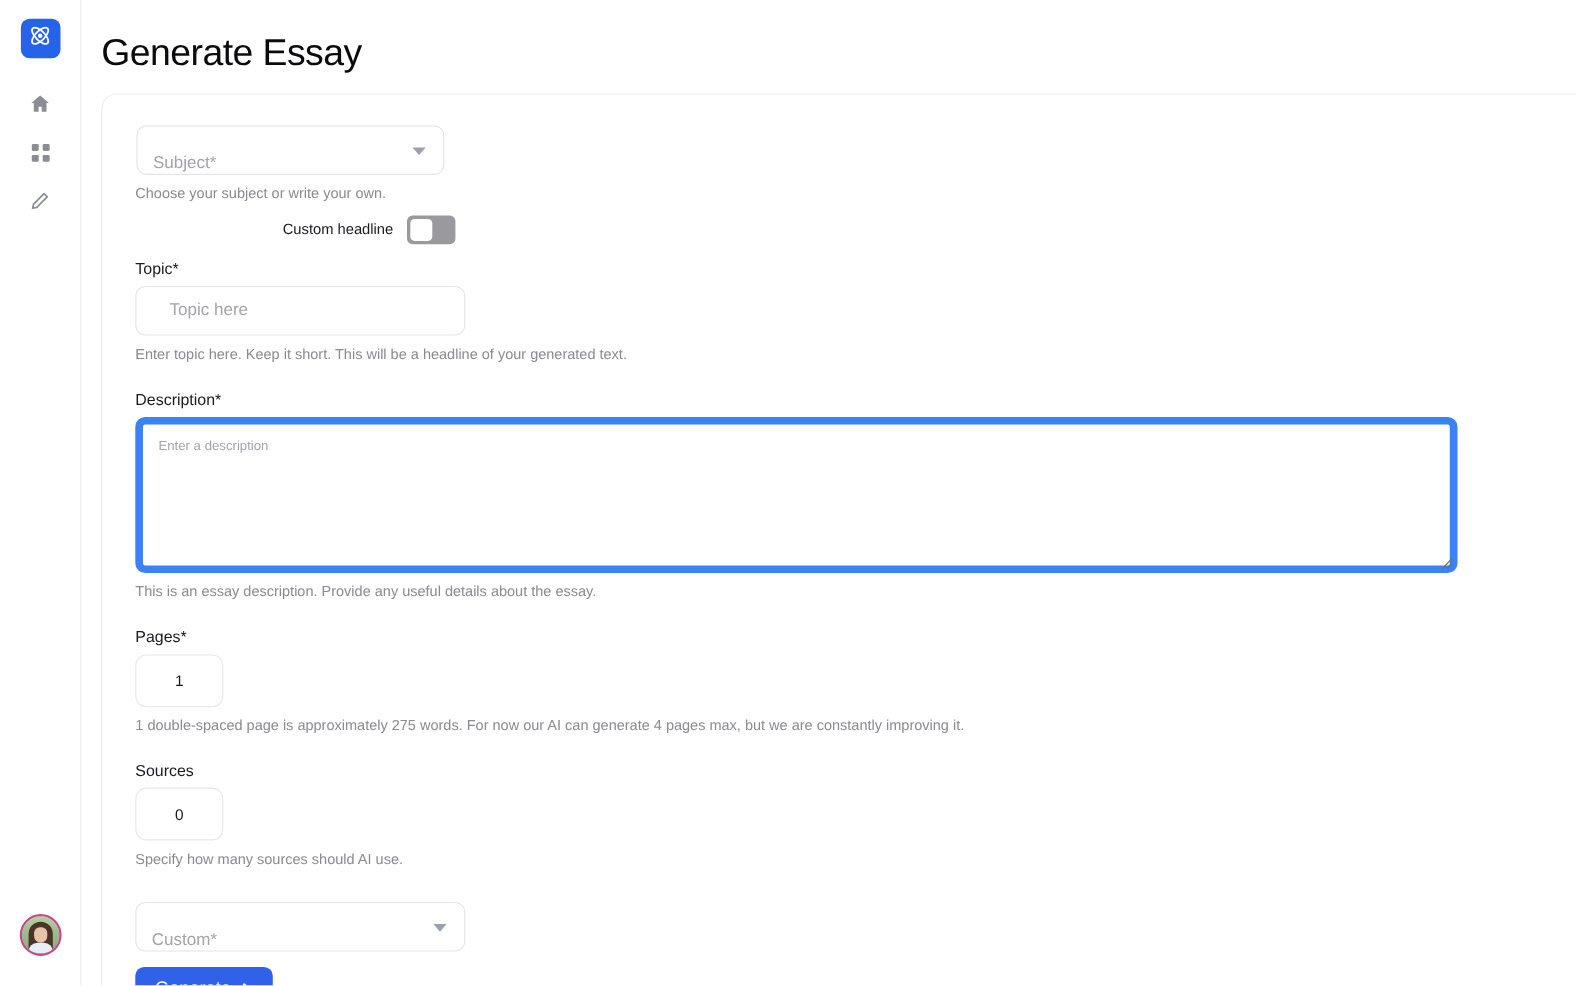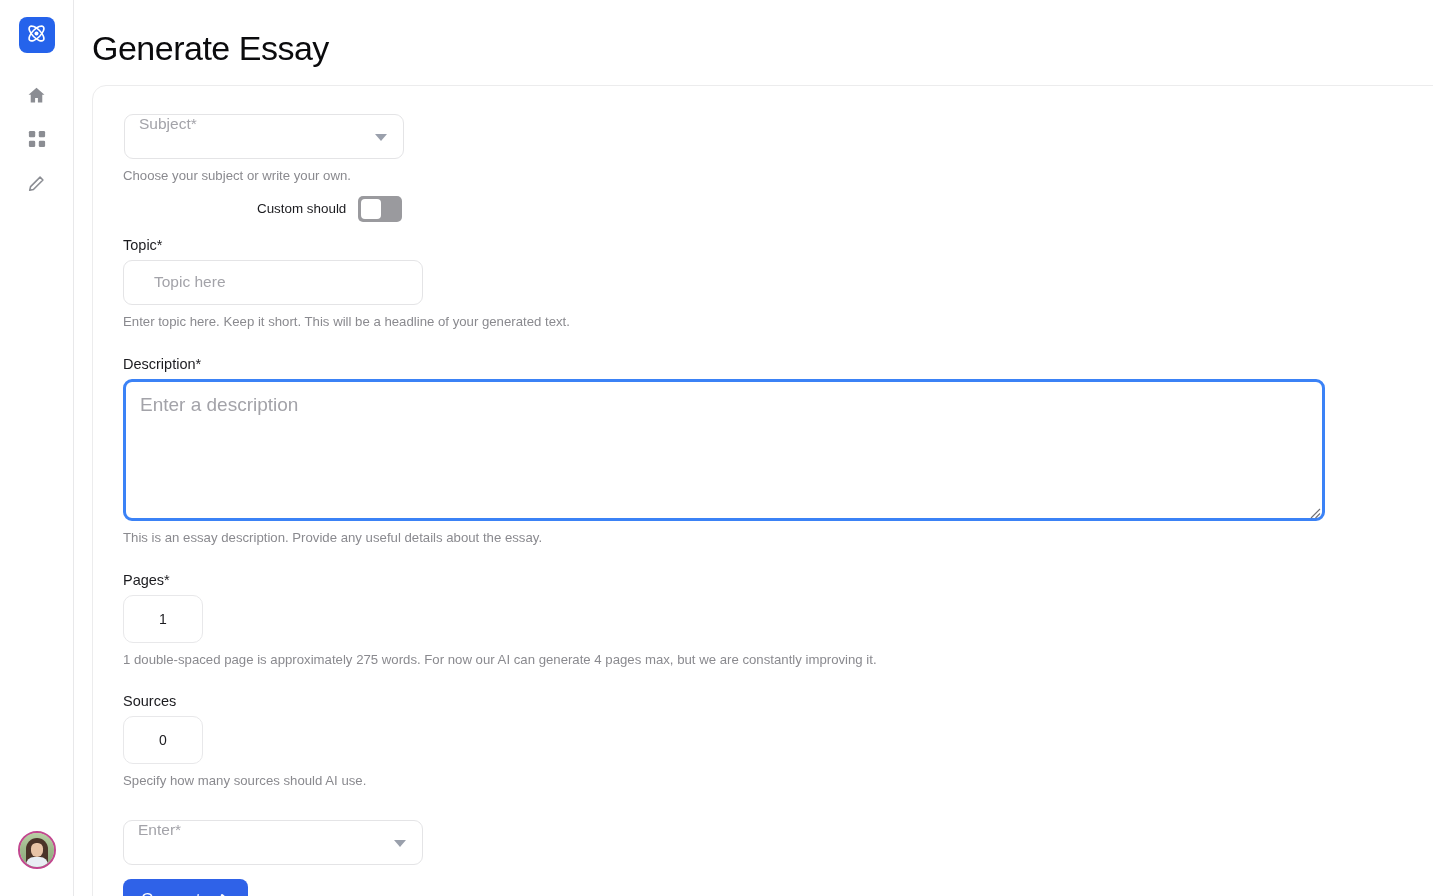--- a/index.html
+++ b/index.html
@@ -108,21 +108,21 @@
   }
 
   
   .select-control {
     position: relative;
     height: 45px;
     border: 1px solid #e4e4e6;
     border-radius: 9px;
     background: #fff;
     display: flex;
-    align-items: flex-start;
+    align-items: flex-end;
     padding: 0 14px;
     cursor: pointer;
   }
   .select-control .ph {
     font-size: 15.5px;
     color: #a3a3a9;
     font-weight: 300;
   }
   .caret {
     position: absolute;
@@ -178,24 +178,24 @@
     color: #222;
     padding: 0 30px;
     outline: none;
   }
   .text-input::placeholder { color: #a3a3a9; font-weight: 300; }
 
   .textarea-wrap { position: relative; width: 1202px; }
   textarea.desc {
     width: 1202px;
     height: 142px;
-    border: 3px solid #3b82f6;
+    border: 7px solid #3b82f6;
     border-radius: 9px;
     background: #fff;
-    font-size: 19px;
+    font-size: 12px;
     font-family: "Liberation Sans", sans-serif;
     color: #222;
     padding: 12px 14px;
     outline: none;
     resize: none;
     display: block;
   }
   textarea.desc::placeholder { color: #a3a3a9; font-weight: 300; }
   .resize-grip {
     position: absolute;
@@ -306,21 +306,21 @@
       <div class="field-block">
         <div class="select-control subject-select">
           <span class="ph">Subject*</span>
           <span class="caret"></span>
         </div>
         <div class="help-text">Choose your subject or write your own.</div>
       </div>
 
       
       <div class="custom-row">
-        <span class="cs-label">Custom should</span>
+        <span class="cs-label">Custom headline</span>
         <span class="toggle">
           <span class="knob"></span>
         </span>
       </div>
 
       
       <div class="field-block mt-topic">
         <label class="field-label">Topic*</label>
         <input class="text-input" type="text" placeholder="Topic here" style="">
         <div class="help-text">Enter topic here. Keep it short. This will be a headline of your generated text.</div>
@@ -351,21 +351,21 @@
       
       <div class="field-block mt-sources">
         <label class="field-label">Sources</label>
         <input class="num-input" type="text" value="0" style="">
         <div class="help-text">Specify how many sources should AI use.</div>
       </div>
 
       
       <div class="field-block mt-style">
         <div class="select-control style-select">
-          <span class="ph">Enter*</span>
+          <span class="ph">Custom*</span>
           <span class="caret"></span>
         </div>
       </div>
 
       
       <button class="generate-btn">
         <span>Generate</span>
         <span class="gen-chevron">
           <svg width="11" height="13" viewBox="0 0 11 13" fill="none" stroke="#ffffff" stroke-width="2.4" stroke-linecap="round" stroke-linejoin="round">
             <path d="M3 2.2 8 6.5 3 10.8"></path>

